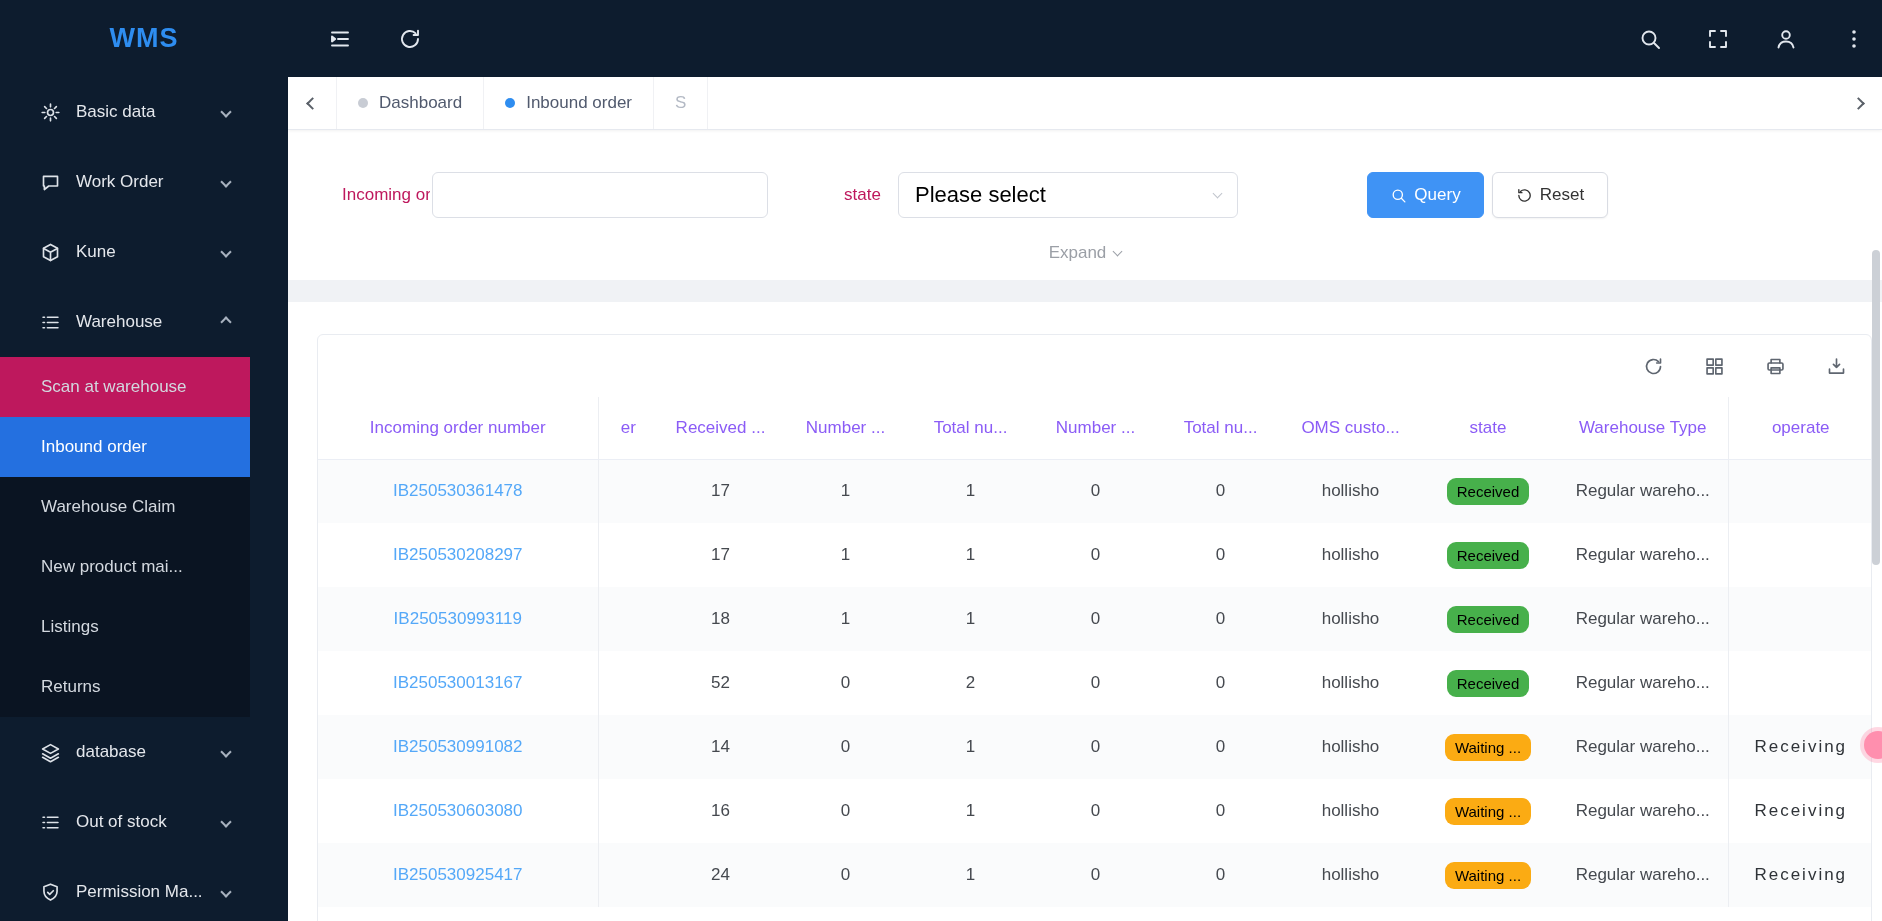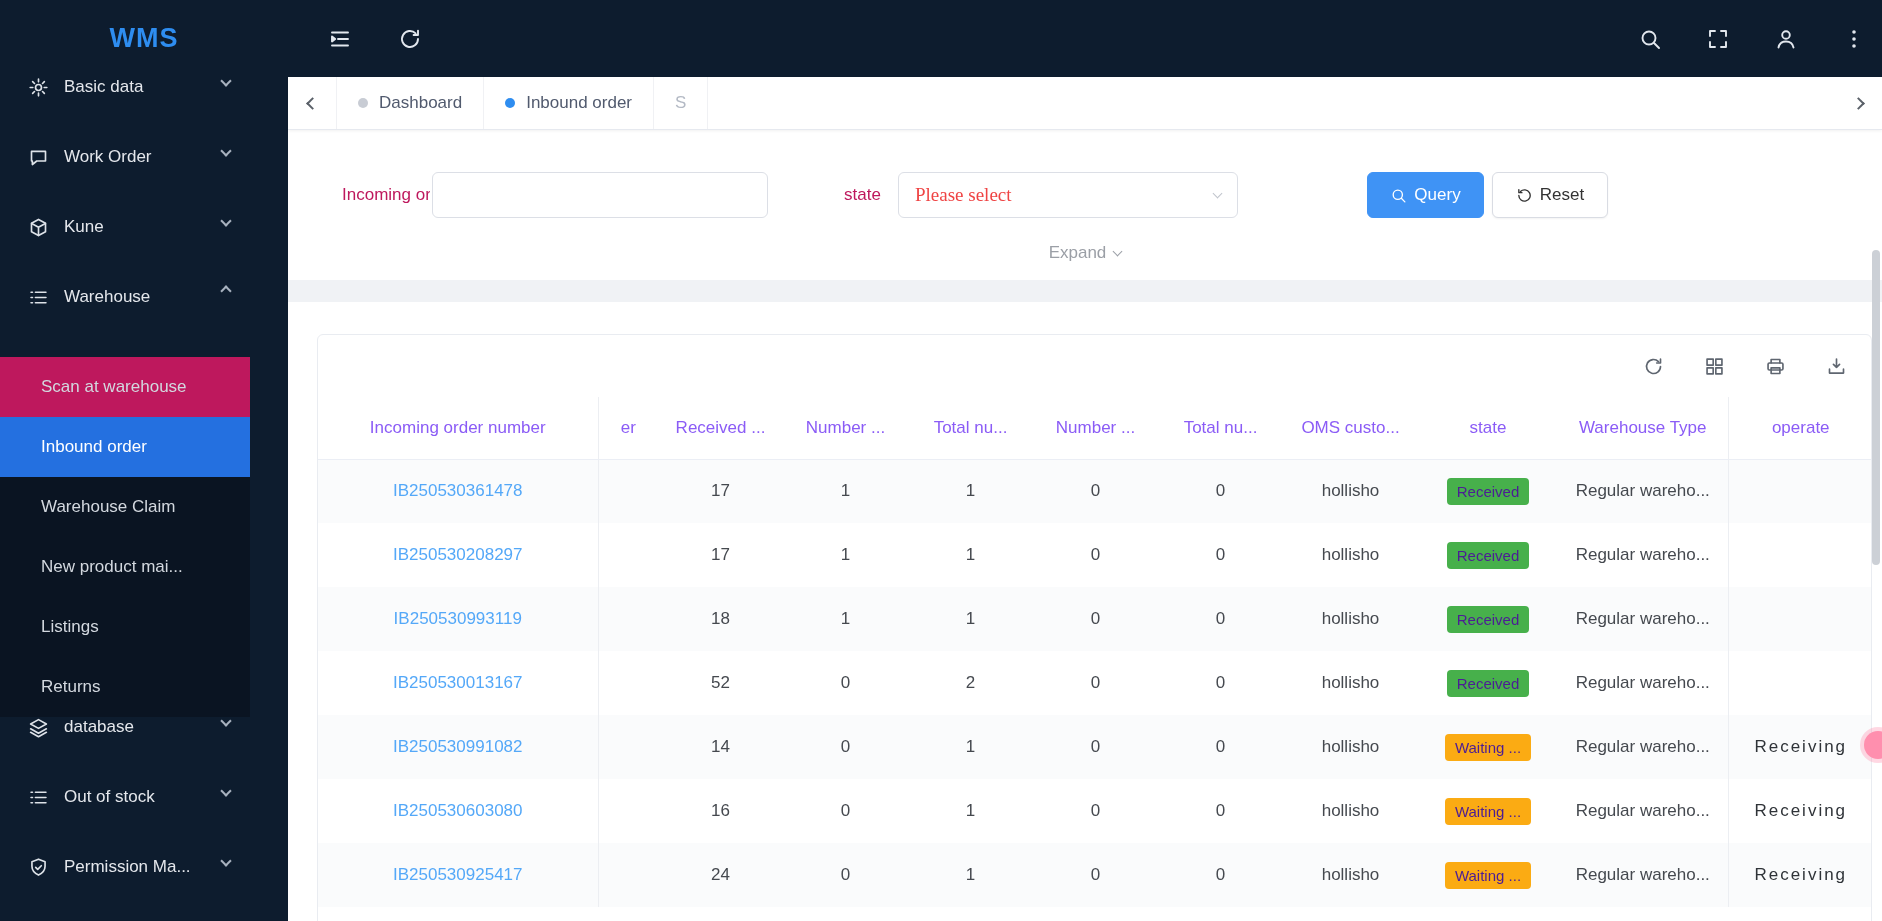--- a/index.html
+++ b/index.html
@@ -8,21 +8,21 @@
     width:1882px; height:921px; overflow:hidden;
     font-family:"Liberation Sans","DejaVu Sans",sans-serif;
     background:#fff; position:relative;
   }
   .app { display:flex; width:100%; height:100%; }
 
   
   .sidebar { width:288px; flex:none; background:#0d1c2e; display:flex; flex-direction:column; }
   .logo { height:77px; line-height:77px; text-align:center; color:#2e8df0; font-size:27px; font-weight:bold; letter-spacing:1px; }
   .menu { flex:1; overflow:hidden; }
-  .menu-item { height:70px; display:flex; align-items:flex-start; padding-left:28px; color:#e4e7ec; font-size:17px; cursor:pointer; position:relative; }
+  .menu-item { height:70px; display:flex; align-items:center; padding-left:40px; color:#e4e7ec; font-size:17px; cursor:pointer; position:relative; }
   .icn { display:inline-block; }
   .icn svg { width:100%; height:100%; display:block; }
   .icn.mi { width:21px; height:21px; margin-right:15px; color:#dde2e8; flex:none; }
   .mchev { position:absolute; right:58px; color:#a8b2bf; }
   .chev { display:inline-block; width:8px; height:8px; border-right:2px solid currentColor; border-bottom:2px solid currentColor; }
   .chev.down { transform:rotate(45deg); }
   .chev.up { transform:rotate(-135deg); }
   .chev.left { transform:rotate(135deg); }
   .chev.right { transform:rotate(-45deg); }
   .submenu { width:250px; background:#0a1422; }
@@ -51,21 +51,21 @@
 
   
   .content { flex:1; min-height:0; position:relative; background:#fff; }
 
   .filter-row { position:absolute; top:42px; left:0; right:0; height:46px; }
   .f-label { position:absolute; top:0; line-height:46px; font-size:17px; color:#be185d; white-space:nowrap; overflow:hidden; }
   .f-label.incoming { left:54px; width:88px; }
   .f-label.statelbl { left:556px; width:46px; }
   .f-input { position:absolute; left:144px; top:0; width:336px; height:46px; border:1px solid #dcdfe6; border-radius:6px; padding:0 14px; font-size:17px; color:#333; outline:none; }
   .f-select { position:absolute; left:610px; top:0; width:340px; height:46px; border:1px solid #dcdfe6; border-radius:6px; background:#fff; display:flex; align-items:center; padding:0 16px; cursor:pointer; }
-  .f-select .placeholder { flex:1; color:#ef4444; font-size:19px;font-family:Liberation Serif, serif; }
+  .f-select .placeholder { flex:1; color:#000000; font-size:22px; }
   .f-select .chev { width:7px; height:7px; border-width:1.8px; color:#c0c4cc; margin-top:-3px; }
   .btn { position:absolute; top:0; height:46px; border-radius:6px; font-size:17px; display:flex; align-items:center; justify-content:center; gap:7px; cursor:pointer; border:1px solid transparent; }
   .btn .icn { width:17px; height:17px; }
   .btn.primary { left:1079px; width:117px; background:#3f93f5; border-color:#3f93f5; color:#fff; }
   .btn.plain { left:1204px; width:116px; background:#fff; border:1px solid #d9dce3; color:#333; box-shadow:0 1px 2px rgba(0,0,0,.05); }
 
   .expand-row { position:absolute; top:110px; left:0; right:0; height:26px; display:flex; justify-content:center; }
   .expand { display:flex; align-items:center; gap:8px; color:#9b9fa6; font-size:17px; cursor:pointer; }
   .expand .chev { width:7px; height:7px; border-width:1.8px; color:#9b9fa6; margin-top:-4px; }
 
@@ -75,21 +75,21 @@
   .table-toolbar { height:62px; display:flex; align-items:center; justify-content:flex-end; gap:40px; padding-right:24px; }
   .tool-icon { width:21px; height:21px; color:#5f6670; background:none; border:none; padding:0; cursor:pointer; }
 
   table.grid { width:100%; border-collapse:collapse; table-layout:fixed; }
   .grid th { height:62px; font-size:17px; font-weight:normal; color:#8b5cf6; border-bottom:1px solid #ebeef5; white-space:nowrap; overflow:hidden; text-overflow:ellipsis; padding:0 6px; }
   .grid td { height:64px; text-align:center; font-size:17px; color:#45494f; white-space:nowrap; overflow:hidden; text-overflow:ellipsis; padding:0 6px; }
   .grid tbody tr:nth-child(odd) { background:#fafbfc; }
   .grid th:first-child, .grid td:first-child { border-right:1px solid #eceef2; }
   .grid th:last-child,  .grid td:last-child  { border-left:1px solid #eceef2; }
   .link { color:#54a8f8; cursor:pointer; }
-  .badge { display:inline-block; padding:5px 10px; border-radius:4px; color:#4c1d95; font-size:15px; max-width:100px; overflow:hidden; white-space:nowrap; vertical-align:middle; }
+  .badge { display:inline-block; padding:5px 10px; border-radius:9px; color:#000000; font-size:15px; max-width:100px; overflow:hidden; white-space:nowrap; vertical-align:middle; }
   .badge.success { background:#47b04b; }
   .badge.warning { background:#fbab13; }
   .op-btn { color:#2f3338; letter-spacing:2px; cursor:pointer; }
 
   .float-badge { position:fixed; right:-10px; top:731px; width:28px; height:28px; border-radius:50%; background:#ff8fae; box-shadow:0 0 0 4px rgba(255,143,174,.35); z-index:50; cursor:pointer; }
   .v-scrollbar { position:fixed; right:2px; top:250px; width:8px; height:315px; border-radius:4px; background:#ccd0d6; z-index:60; cursor:pointer; }
 </style>
 </head>
 <body>
 

